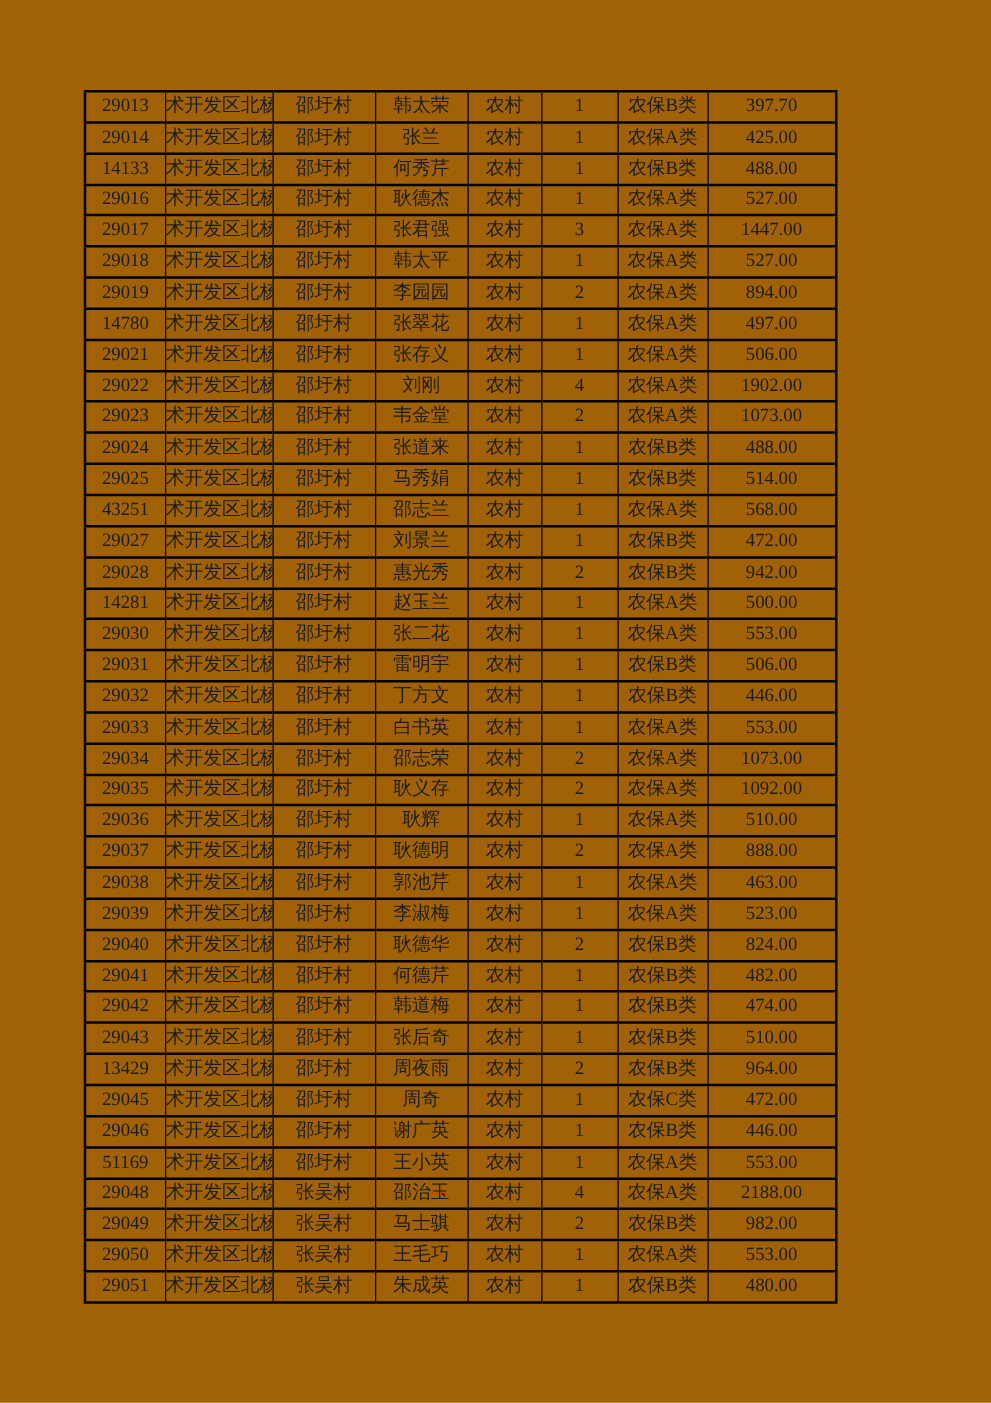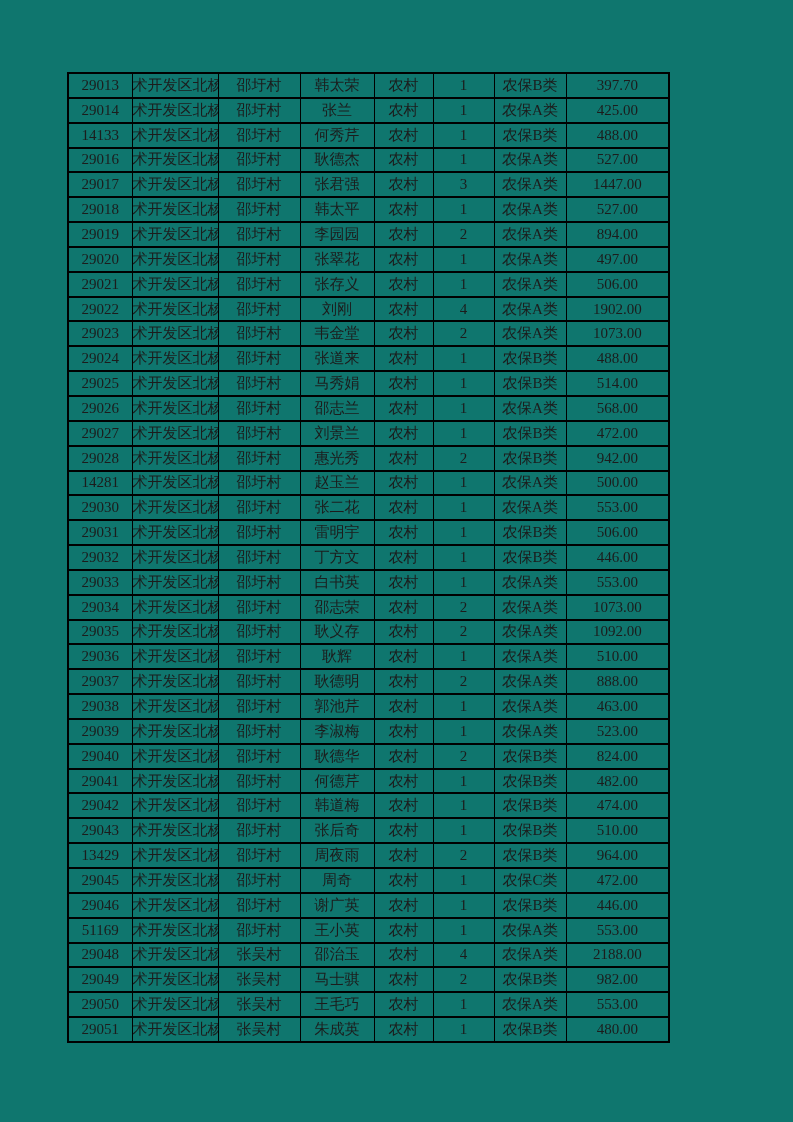--- a/index.html
+++ b/index.html
@@ -1,20 +1,20 @@
 <!DOCTYPE html>
 <html><head>
 <meta charset="utf-8">
 <style>
   html,body{margin:0;padding:0;}
   body{
     width:793px;height:1122px;background:#ffffff;
     font-family:"Liberation Serif","DejaVu Serif",serif;
   }
-  .sheet{position:relative;width:793px;height:1122px;background:#0f766e;overflow:hidden;}
+  .sheet{position:relative;width:793px;height:1122px;background:#a16207;overflow:hidden;}
   table.records{
     position:absolute;left:67px;top:72px;width:601px;height:971px;
     border-collapse:collapse;table-layout:fixed;
     border:2px solid #000000;
   }
   td{
     border-left:1px solid #000000;
     border-right:1px solid #000000;
     border-top:2px solid #000000;
     border-bottom:2px solid #000000;
@@ -104,21 +104,21 @@
           <td class="c0">29019</td>
           <td class="c1">术开发区北杨寨</td>
           <td class="c2">邵圩村</td>
           <td class="c3">李园园</td>
           <td class="c4">农村</td>
           <td class="c5">2</td>
           <td class="c6">农保A类</td>
           <td class="c7">894.00</td>
         </tr>
         <tr>
-          <td class="c0">29020</td>
+          <td class="c0">14780</td>
           <td class="c1">术开发区北杨寨</td>
           <td class="c2">邵圩村</td>
           <td class="c3">张翠花</td>
           <td class="c4">农村</td>
           <td class="c5">1</td>
           <td class="c6">农保A类</td>
           <td class="c7">497.00</td>
         </tr>
         <tr>
           <td class="c0">29021</td>
@@ -164,21 +164,21 @@
           <td class="c0">29025</td>
           <td class="c1">术开发区北杨寨</td>
           <td class="c2">邵圩村</td>
           <td class="c3">马秀娟</td>
           <td class="c4">农村</td>
           <td class="c5">1</td>
           <td class="c6">农保B类</td>
           <td class="c7">514.00</td>
         </tr>
         <tr>
-          <td class="c0">29026</td>
+          <td class="c0">43251</td>
           <td class="c1">术开发区北杨寨</td>
           <td class="c2">邵圩村</td>
           <td class="c3">邵志兰</td>
           <td class="c4">农村</td>
           <td class="c5">1</td>
           <td class="c6">农保A类</td>
           <td class="c7">568.00</td>
         </tr>
         <tr>
           <td class="c0">29027</td>

